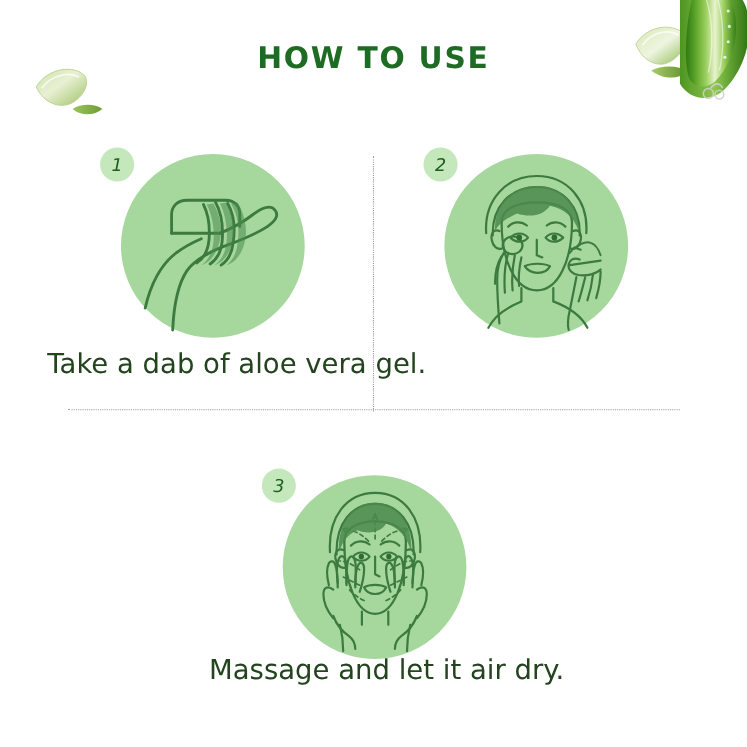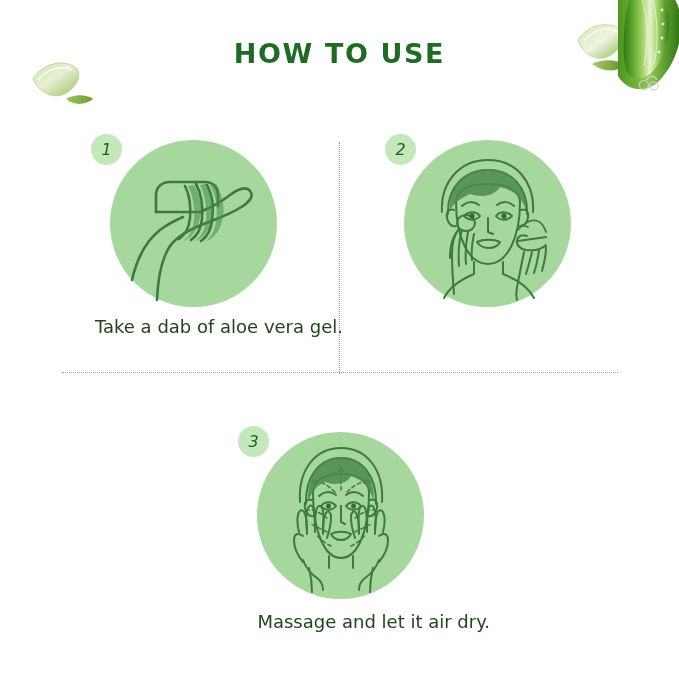--- a/index.html
+++ b/index.html
@@ -107,27 +107,27 @@
     color: #1e5e20;
     font-size: 16px;
     font-style: italic;
     font-family: "DejaVu Sans", sans-serif;
   }
   .step-caption {
     position: absolute;
     left: 0;
     top: 182px;
     width: 300px;
-    text-align: right;
+    text-align: left;
     color: #23441f;
-    font-size: 18px;
+    font-size: 25px;
     font-family: "DejaVu Sans", sans-serif;
     white-space: nowrap;
   }
-  #step-3 .step-caption { top: 185px; }
+  #step-3 .step-caption { top: 168px; }
 </style>
 </head>
 <body>
 
 <div class="page">
 
   <div class="deco" id="deco-leaf-topleft">
     <svg viewBox="0 0 66 52" width="66" height="52">
       <defs>
         <linearGradient id="lfA" x1="0" y1="0" x2="1" y2="1">

